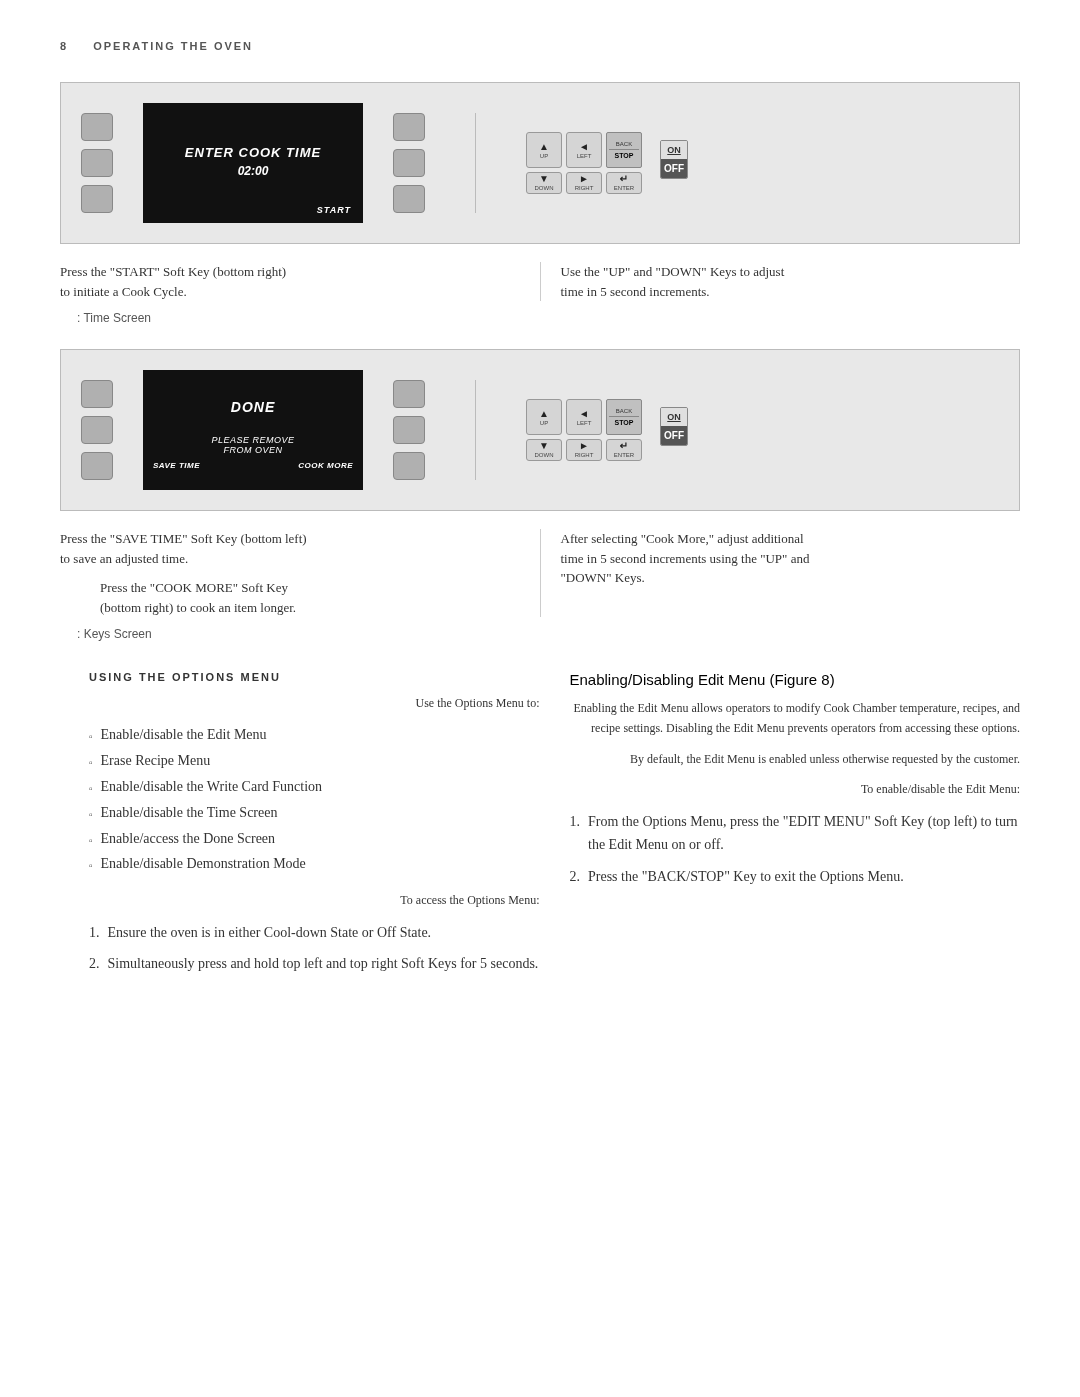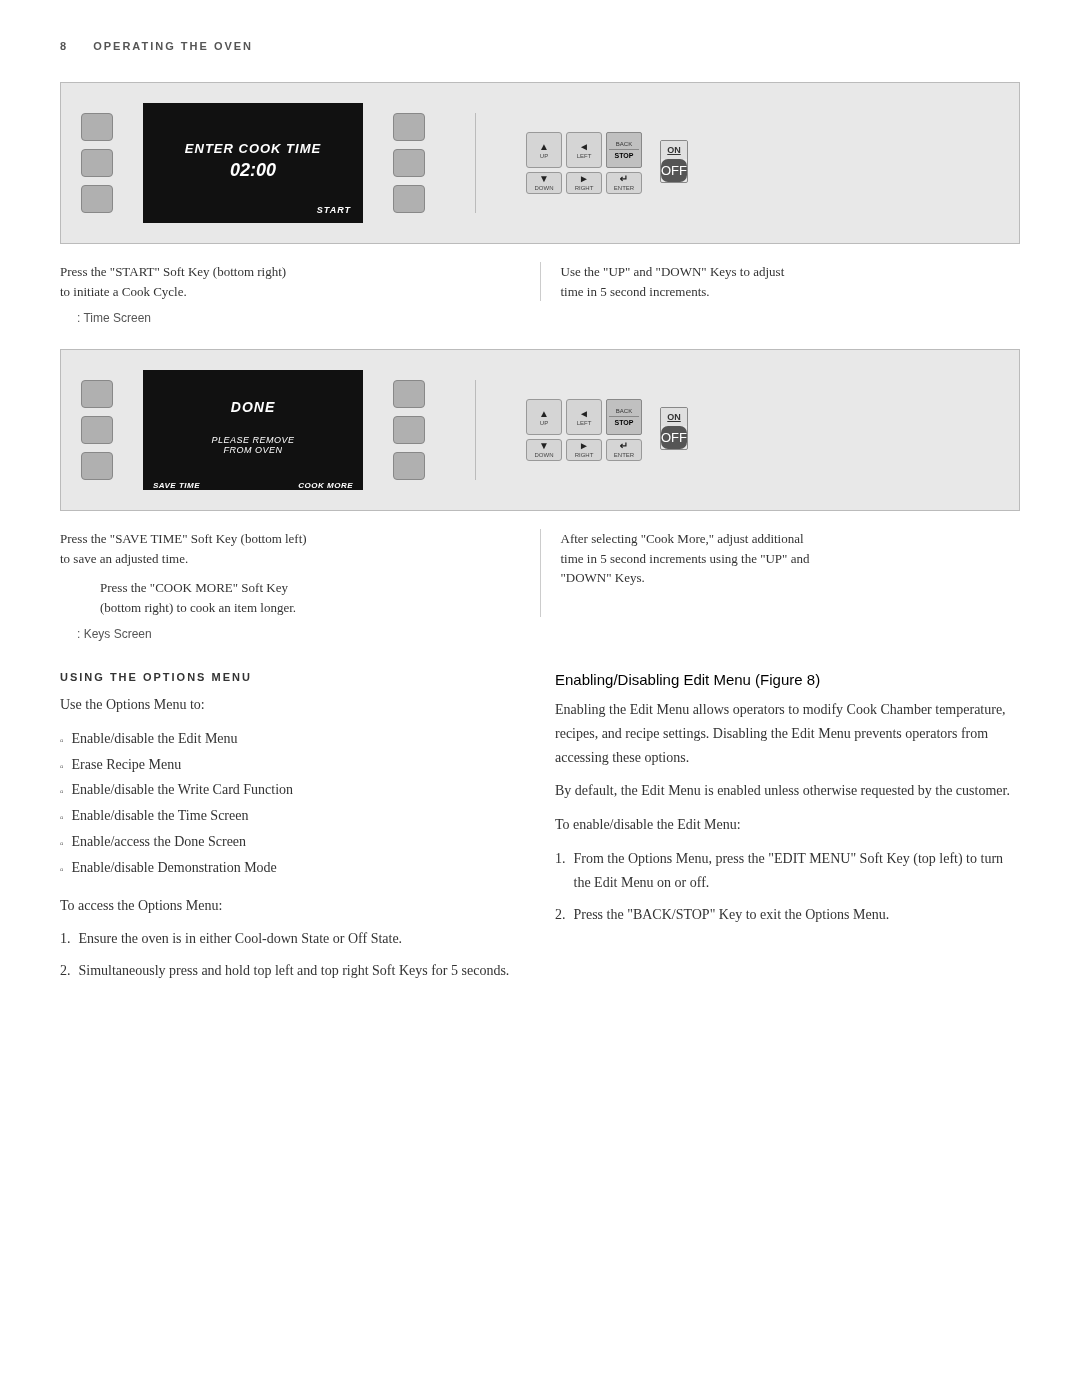--- a/index.html
+++ b/index.html
@@ -68,21 +68,21 @@
 
     .screen-title {
       font-size: 13px;
       font-weight: bold;
       letter-spacing: 1px;
       text-align: center;
       margin-bottom: 4px;
     }
 
     .screen-time {
-      font-size: 18px;
+      font-size: 12px;
       font-weight: bold;
       text-align: center;
       margin-bottom: 4px;
     }
 
     .screen-start {
       position: absolute;
       bottom: 8px;
       right: 12px;
       font-size: 9px;
@@ -100,21 +100,21 @@
 
     .screen-subtitle {
       font-size: 8px;
       text-align: center;
       letter-spacing: 0.5px;
       margin-bottom: 6px;
     }
 
     .screen-bottom-labels {
       position: absolute;
-      bottom: 0;
+      bottom: 20px;
       left: 0;
       right: 0;
       display: flex;
       justify-content: space-between;
       padding: 0 10px;
       font-size: 8px;
       font-weight: bold;
       letter-spacing: 0.5px;
     }
 
@@ -202,25 +202,24 @@
       font-weight: bold;
       padding: 4px 0;
       font-family: Arial, sans-serif;
       text-decoration: underline;
     }
 
     .off-key {
       background: #555;
       color: #fff;
       text-align: center;
-      font-size: 13px;
-      font-weight: normal;
+      font-size: 10px;
+      font-weight: bold;
       padding: 4px 0;
       font-family: Arial, sans-serif;
-      border-radius: 7px;
     }
 
     
     .diagram-captions {
       display: flex;
       gap: 0;
       padding: 10px 0;
     }
 
     .caption-left {
@@ -250,20 +249,21 @@
 
     .figure-label::before {
       content: ": ";
     }
 
     
     .content-columns {
       display: flex;
       gap: 30px;
       margin-top: 30px;
+      margin-left: 29px;
     }
 
     .left-column {
       flex: 1;
     }
 
     .right-column {
       flex: 1;
     }
 
@@ -278,24 +278,25 @@
 
     .section-title-large {
       font-size: 15px;
       font-weight: normal;
       color: #000;
       margin-bottom: 10px;
       font-family: Arial, sans-serif;
     }
 
     .body-text {
-      font-size: 14px;
+      font-size: 12px;
       line-height: 1.7;
       color: #333;
       margin-bottom: 10px;
+      text-align: right;
     }
 
     .list-item {
       display: flex;
       gap: 8px;
       font-size: 14px;
       line-height: 1.7;
       color: #333;
       margin-bottom: 2px;
     }

